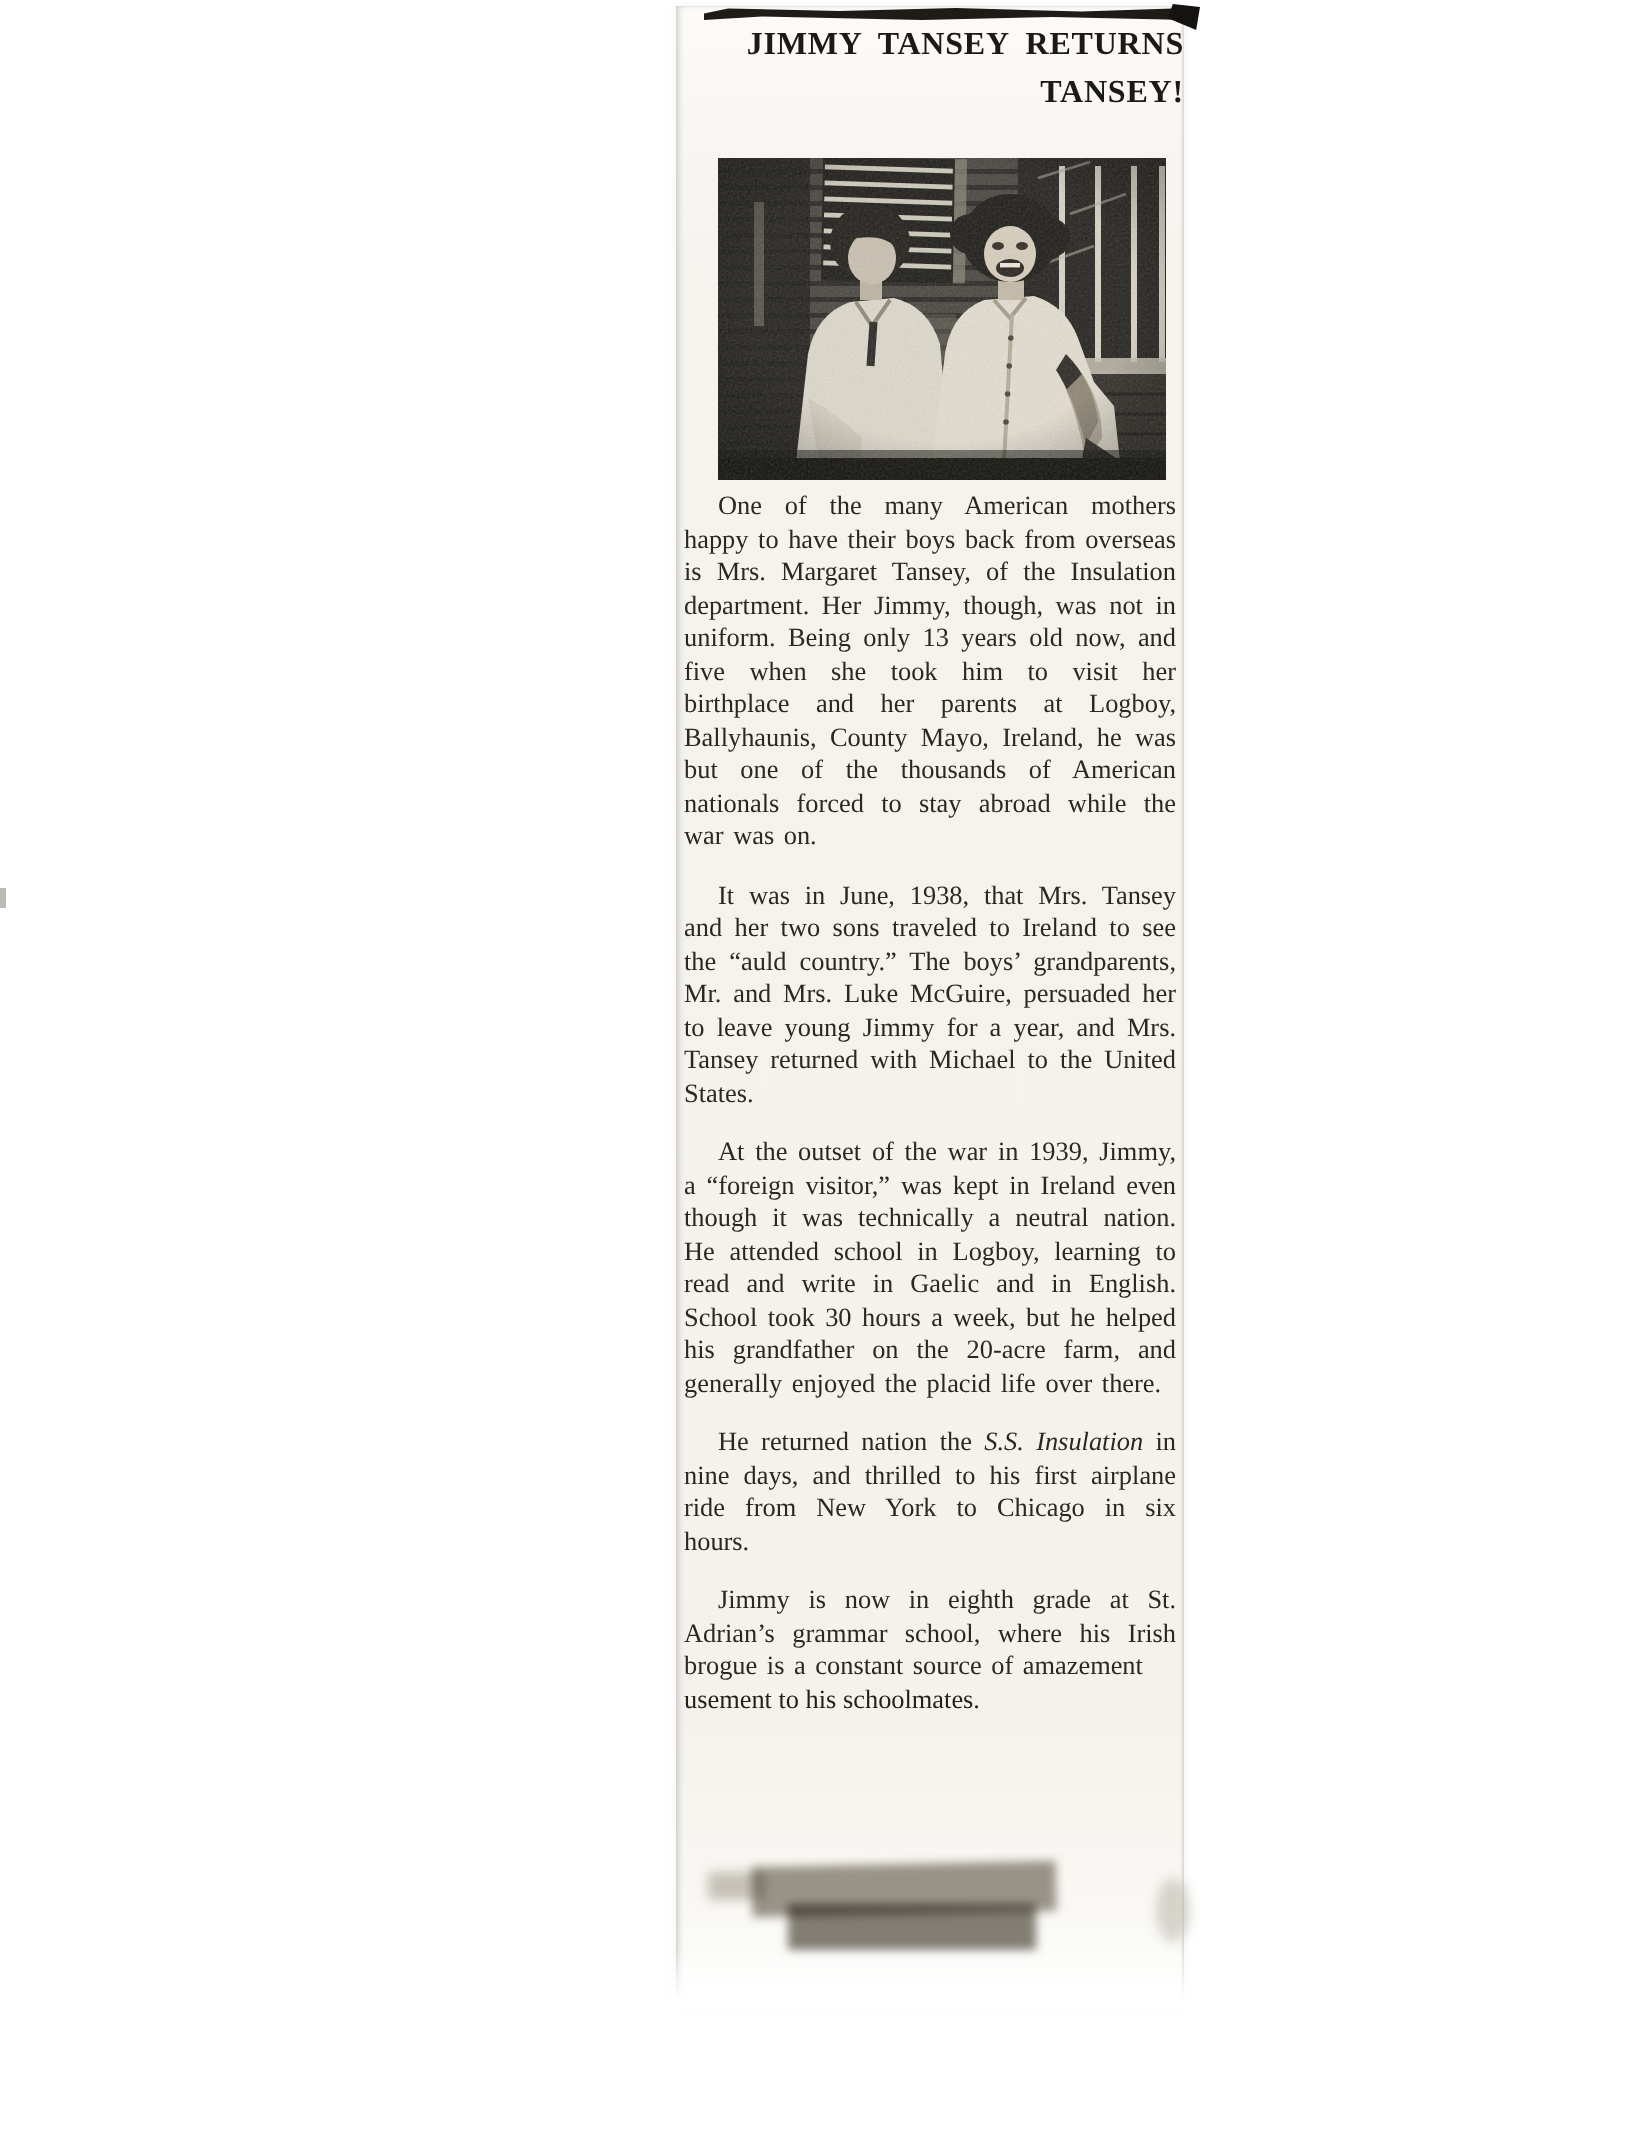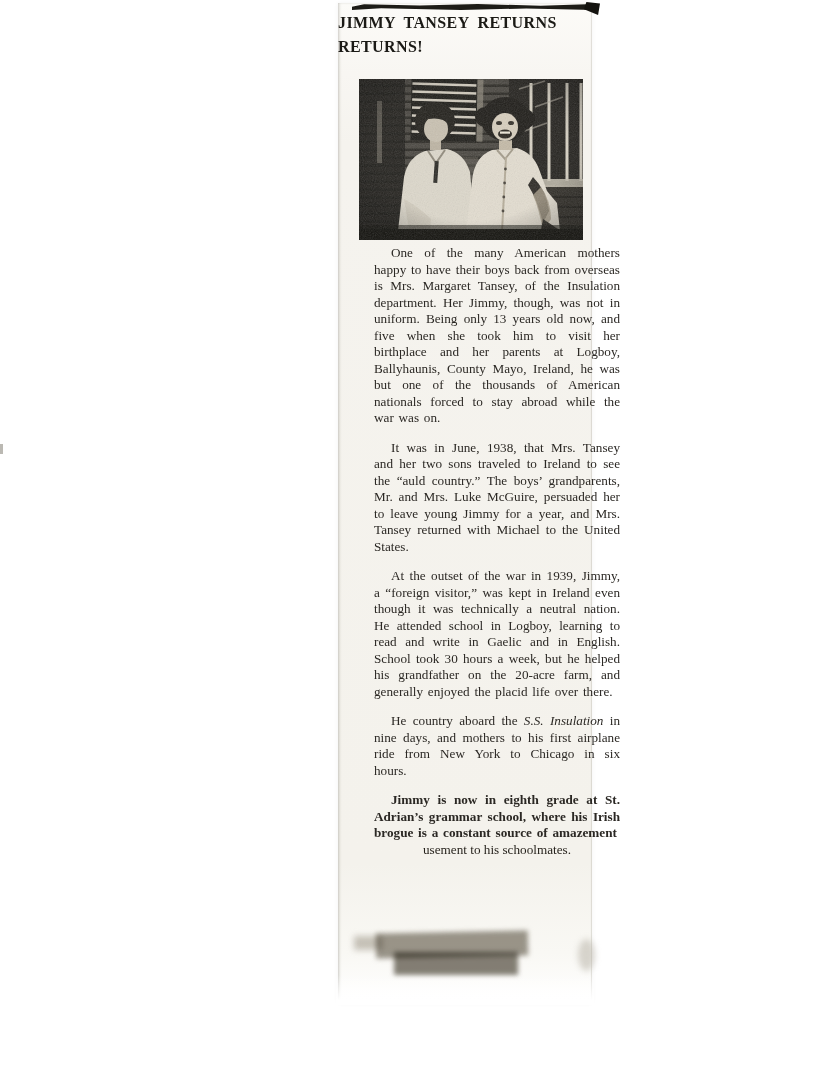--- a/index.html
+++ b/index.html
@@ -31,47 +31,46 @@
     background: #1d1c17; z-index: 4;
     clip-path: polygon(0 45%, 5% 5%, 28% 25%, 52% 0, 78% 30%, 100% 0, 100% 100%, 72% 75%, 45% 100%, 12% 70%, 0 100%);
   }
   .corner-blob {
     position: absolute; top: -1px; right: -8px; width: 16px; height: 13px;
     background: #14130f; z-index: 4;
     clip-path: polygon(15% 0, 100% 12%, 88% 100%, 0 55%);
   }
   .headline {
     position: absolute; top: 8px; left: 0; right: 0;
-    text-align: left; z-index: 2;
+    text-align: right; z-index: 2;
     color: #1b1a16;
     font-weight: bold;
     font-size: 16px; line-height: 23.5px;
     letter-spacing: 0.4px; word-spacing: 4px;
   }
   .photo-frame {
     position: absolute; left: 21px; top: 76px;
     width: 224px; height: 161px; z-index: 2;
   }
   .photo-frame svg { display: block; }
   .bodytext {
     position: absolute; left: 4px; top: 242px; width: 246px;
     z-index: 2;
     color: #2b2824;
     font-size: 13.2px; line-height: 16.5px;
     text-align: justify;
-    margin-left: 32px;
   }
   .bodytext p {
     margin: 0 0 13px 0;
     text-indent: 17px;
     word-spacing: 1.5px;
   }
-  .bodytext p.last { margin-bottom: 0; font-weight: bold; }
+  .bodytext p.last { margin-bottom: 0; }
   .smudge-line {
-    text-align: center; text-indent: 0;
+    text-align: left; text-indent: 0;
     color: #231f19; line-height: 16.5px;
   }
   .smudge {
     position: absolute; z-index: 3;
     mix-blend-mode: multiply; pointer-events: none;
   }
   .smudge-a {
     left: 38px; top: 929px; width: 152px; height: 25px;
     background: #847e72; opacity: .8; filter: blur(2.5px);
     transform: rotate(-1.2deg);
@@ -99,21 +98,21 @@
 
 <div class="page">
   <div class="page-speck"></div>
 
   <div class="clipping">
     <div class="torn-top"></div>
     <div class="corner-blob"></div>
 
     <div class="headline">
       <div>JIMMY TANSEY RETURNS</div>
-      <div>RETURNS!</div>
+      <div>TANSEY!</div>
     </div>
 
     <div class="photo-frame" title="Black-and-white photo of Jimmy Tansey and his mother standing in front of a house">
       <svg width="224" height="161" viewBox="0 0 224 161" xmlns="http://www.w3.org/2000/svg">
         <defs>
           <filter id="grain" x="0" y="0" width="100%" height="100%">
             <feTurbulence type="fractalNoise" baseFrequency="0.9" numOctaves="2" stitchTiles="stitch"></feTurbulence>
             <feColorMatrix type="saturate" values="0"></feColorMatrix>
           </filter>
           <pattern id="clap" width="224" height="8" patternUnits="userSpaceOnUse">
@@ -200,21 +199,21 @@
 
         <rect width="224" height="161" fill="url(#vig)"></rect>
         <rect width="224" height="161" filter="url(#grain)" opacity="0.2"></rect>
       </svg>
     </div>
 
     <div class="bodytext">
       <p>One of the many American mothers happy to have their boys back from overseas is Mrs. Margaret Tansey, of the Insulation department.  Her Jimmy, though, was not in uniform.  Being only 13 years old now, and five when she took him to visit her birthplace and her parents at Logboy, Ballyhaunis, County Mayo, Ireland, he was but one of the thousands of American nationals forced to stay abroad while the war was on.</p>
       <p>It was in June, 1938, that Mrs. Tansey and her two sons traveled to Ireland to see the “auld country.”  The boys’ grandparents, Mr. and Mrs. Luke McGuire, persuaded her to leave young Jimmy for a year, and Mrs. Tansey returned with Michael to the United States.</p>
       <p>At the outset of the war in 1939, Jimmy, a “foreign visitor,” was kept in Ireland even though it was technically a neutral nation.  He attended school in Logboy, learning to read and write in Gaelic and in English.  School took 30 hours a week, but he helped his grandfather on the 20-acre farm, and generally enjoyed the placid life over there.</p>
-      <p><span>He country aboard the </span><i>S.S. Insulation</i><span> in nine days, and mothers to his first airplane ride from New York to Chicago in six hours.</span></p>
+      <p><span>He returned nation the </span><i>S.S. Insulation</i><span> in nine days, and thrilled to his first airplane ride from New York to Chicago in six hours.</span></p>
       <p class="last">Jimmy is now in eighth grade at St. Adrian’s grammar school, where his Irish brogue is a constant source of amazement</p>
       <div class="smudge-line">usement to his schoolmates.</div>
     </div>
 
     <div class="smudge smudge-a"></div>
     <div class="smudge smudge-b"></div>
     <div class="smudge smudge-c"></div>
     <div class="right-smear"></div>
   </div>
 </div>

